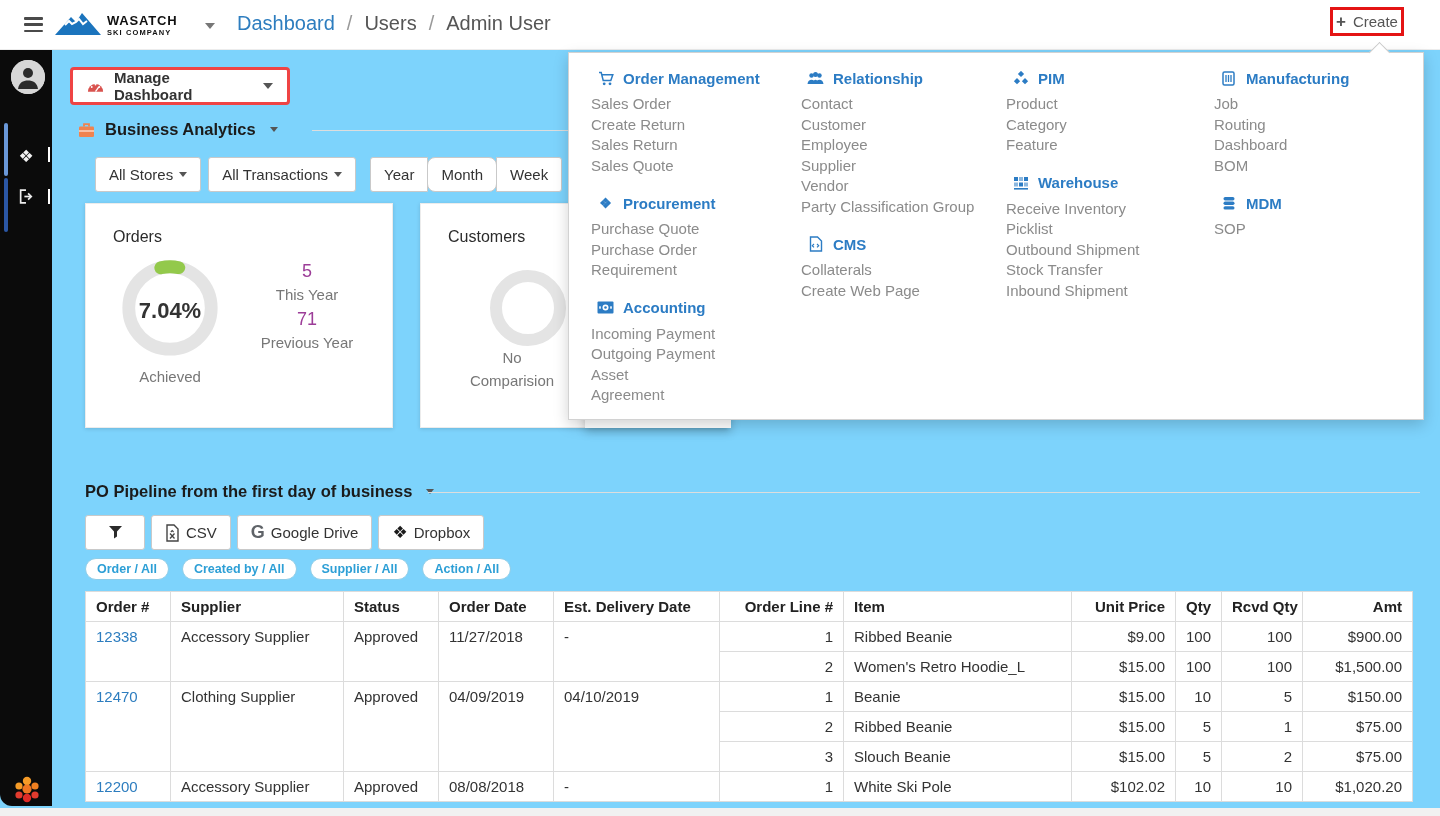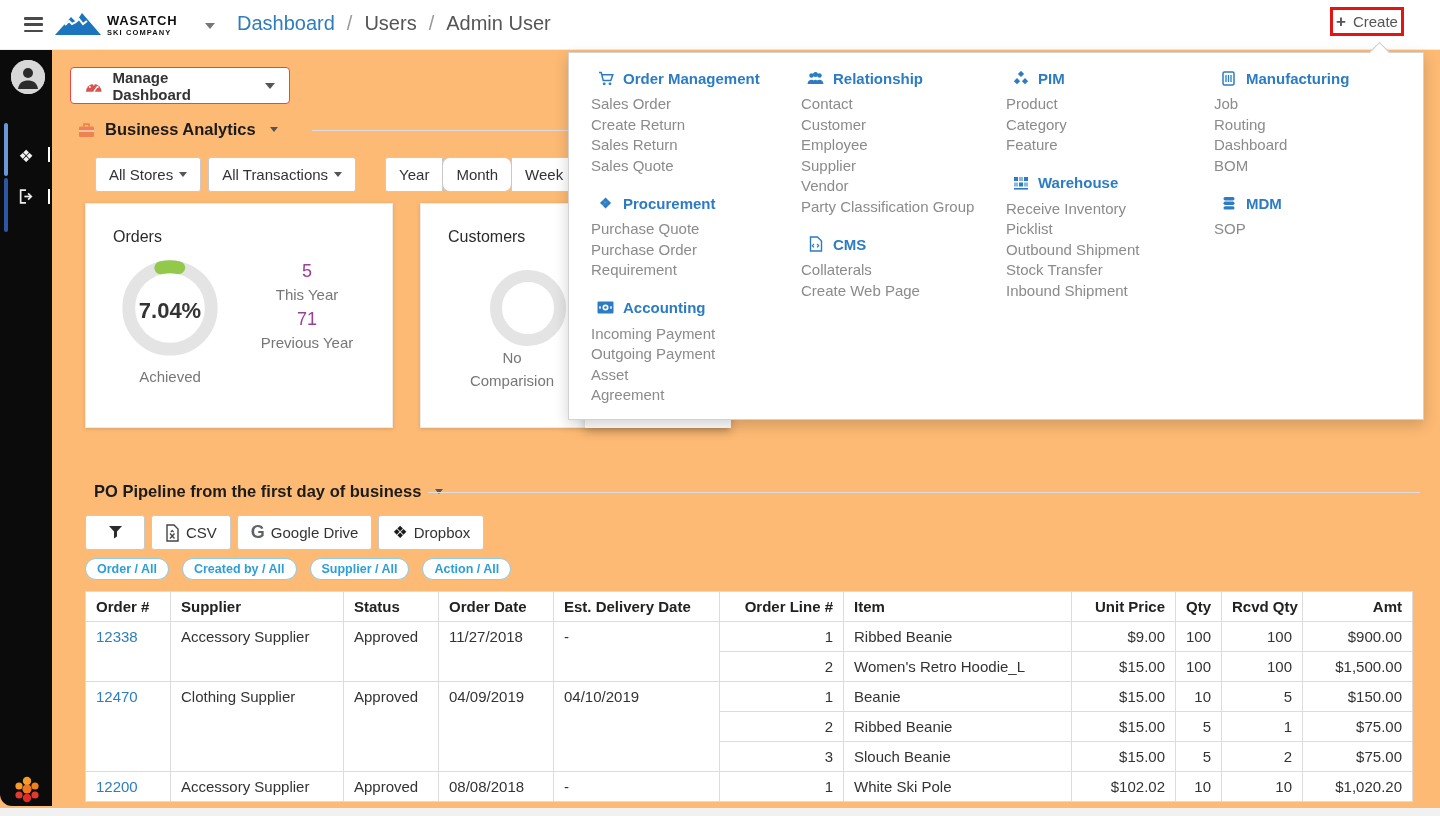--- a/index.html
+++ b/index.html
@@ -1,17 +1,17 @@
 <!DOCTYPE html>
 <html><head>
 <meta charset="utf-8">
 <style>
   * { box-sizing: border-box; margin: 0; padding: 0; }
   body { font-family: "Liberation Sans", sans-serif; background:#fff; }
-  .canvas { position:relative; width:1440px; height:816px; overflow:hidden; background:#fdba74; }
+  .canvas { position:relative; width:1440px; height:816px; overflow:hidden; background:#7dd3fc; }
 
   
   .topbar { position:absolute; left:0; top:0; width:1440px; height:50px; background:#fff; border-bottom:1px solid #ececec; z-index:5; }
   .hamburger { position:absolute; left:24px; top:17px; width:19px; height:15px; display:flex; flex-direction:column; justify-content:space-between; cursor:pointer; }
   .hamburger i { display:block; height:2.5px; background:#4a4a4a; border-radius:1px; }
   .logo { position:absolute; left:55px; top:10px; display:flex; align-items:center; gap:6px; }
   .logo-text b { display:block; font-size:13px; letter-spacing:.8px; color:#111; line-height:14px; }
   .logo-text small { display:block; font-size:7.5px; letter-spacing:1.1px; font-weight:bold; color:#111; }
   .caret { display:inline-block; width:0; height:0; border-left:5px solid transparent; border-right:5px solid transparent; border-top:6px solid #555; }
   .caret.sm { border-left-width:4px; border-right-width:4px; border-top-width:5px; }
@@ -24,29 +24,29 @@
 
   
   .sidebar { position:absolute; left:0; top:50px; width:52px; height:756px; background:#0b0b0b; border-bottom-left-radius:12px; z-index:6; }
   .strip { position:absolute; left:4px; width:4px; border-radius:2px; }
   .avatar { position:absolute; left:11px; top:10px; width:34px; height:34px; border-radius:50%; background:#d7d7d7; display:flex; align-items:center; justify-content:center; cursor:pointer; }
   .side-ic { position:absolute; left:0; width:52px; text-align:center; color:#f2f2f2; font-size:17px; cursor:pointer; }
   .side-tick { position:absolute; left:48px; width:2px; height:15px; background:#fff; }
   .flower { position:absolute; left:12px; top:724px; }
 
   
-  .manage-btn { position:absolute; left:70px; top:67px; width:220px; height:37px; border:1px solid #ef4444; border-radius:4px; background:#fff; display:flex; align-items:center; gap:10px; padding:16px 14px; cursor:pointer; }
+  .manage-btn { position:absolute; left:70px; top:67px; width:220px; height:37px; border:3px solid #ef4444; border-radius:4px; background:#fff; display:flex; align-items:center; gap:10px; padding:16px 14px; cursor:pointer; }
   .manage-btn span { font-size:15px; font-weight:bold; color:#333; }
   .sec-head { position:absolute; display:flex; align-items:center; gap:10px; font-size:16.5px; font-weight:bold; color:#1b1b1b; }
   .rule { position:absolute; height:1px; background:#ddd; }
   .filterbar { position:absolute; left:95px; top:157px; display:flex; gap:7px; }
   .fbtn { display:inline-flex; align-items:center; gap:6px; height:35px; background:#fff; border:1px solid #c9c9c9; border-radius:3px; padding:0 13px; font-size:15px; color:#333; cursor:pointer; }
   .seg { display:inline-flex; margin-left:7px; }
   .seg .fbtn { border-radius:8px; margin-left:-1px; }
-  .seg .fbtn:first-child { border-radius:3px 0 0 3px; margin-left:15px; }
+  .seg .fbtn:first-child { border-radius:3px 0 0 3px; margin-left:0; }
   .seg .fbtn:last-child { border-radius:0 3px 3px 0; }
 
   .card { position:absolute; top:203px; height:225px; background:#fff; border:1px solid #ececec; box-shadow:0 1px 4px rgba(0,0,0,.14); z-index:1; }
   .card-title { position:absolute; left:27px; top:24px; font-size:16px; color:#2b2b2b; }
   .donut-center { position:absolute; font-weight:bold; font-size:22px; color:#333; text-align:center; }
   .muted { color:#777; font-size:15px; }
   .purple { color:#9c3d98; font-size:18px; }
   .metric-col { position:absolute; left:150px; top:55px; width:142px; text-align:center; line-height:24px; }
   .achieved { position:absolute; left:30px; top:164px; width:108px; text-align:center; }
   .nocomp { position:absolute; left:20px; top:142px; width:142px; text-align:center; line-height:23px; }
@@ -367,21 +367,21 @@
                 <rect x="1.5" y="10.2" width="11" height="3.4" rx="1.7" fill="#2c7cc4"></rect>
               </svg>
             </span>
           <span>MDM</span>
         </div>
         <div class="mi">SOP</div>
       </div>
     </div>
   </div>
 
-  <div class="sec-head" style="left:94px;top:482px;">
+  <div class="sec-head" style="left:85px;top:482px;">
     <span>PO Pipeline from the first day of business</span>
     <span class="caret sm" style="margin-left:4px;"></span>
   </div>
   <div class="rule" style="left:428px;top:492px;width:992px;"></div>
 
   <div class="po-buttons">
     <div class="fbtn" style="width:60px;justify-content:center;">
       <svg width="15" height="15" viewBox="0 0 15 15">
           <path d="M1 1h13l-5 5.5v5l-3 2v-7z" fill="#2b2b2b"></path>
         </svg>

